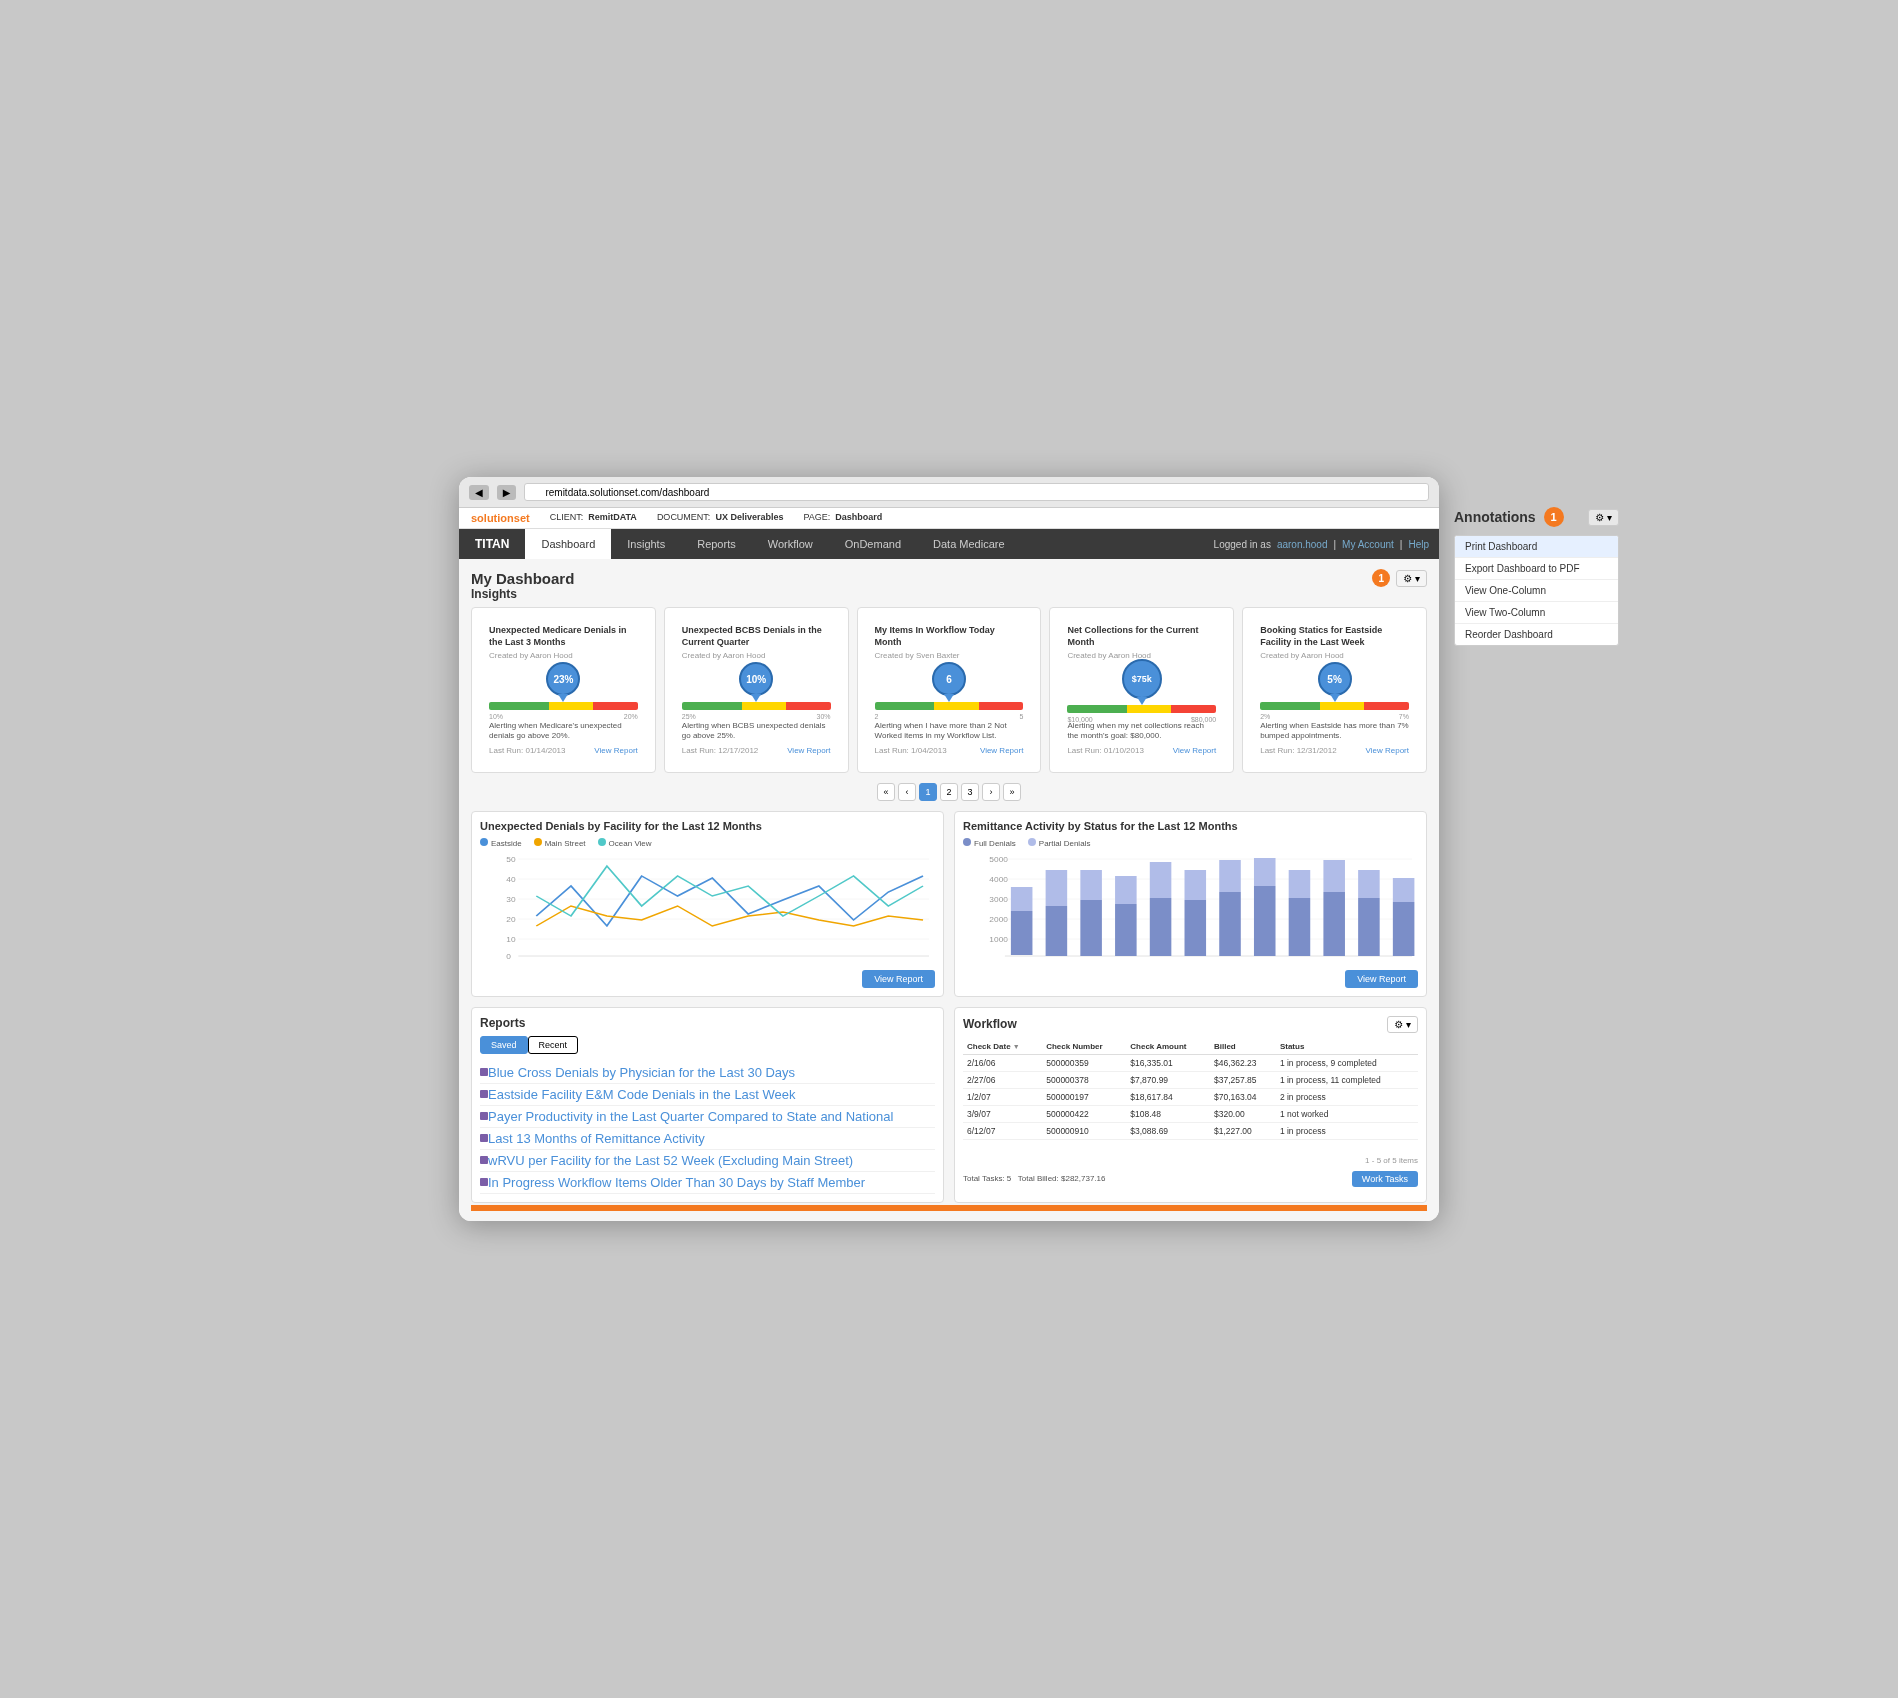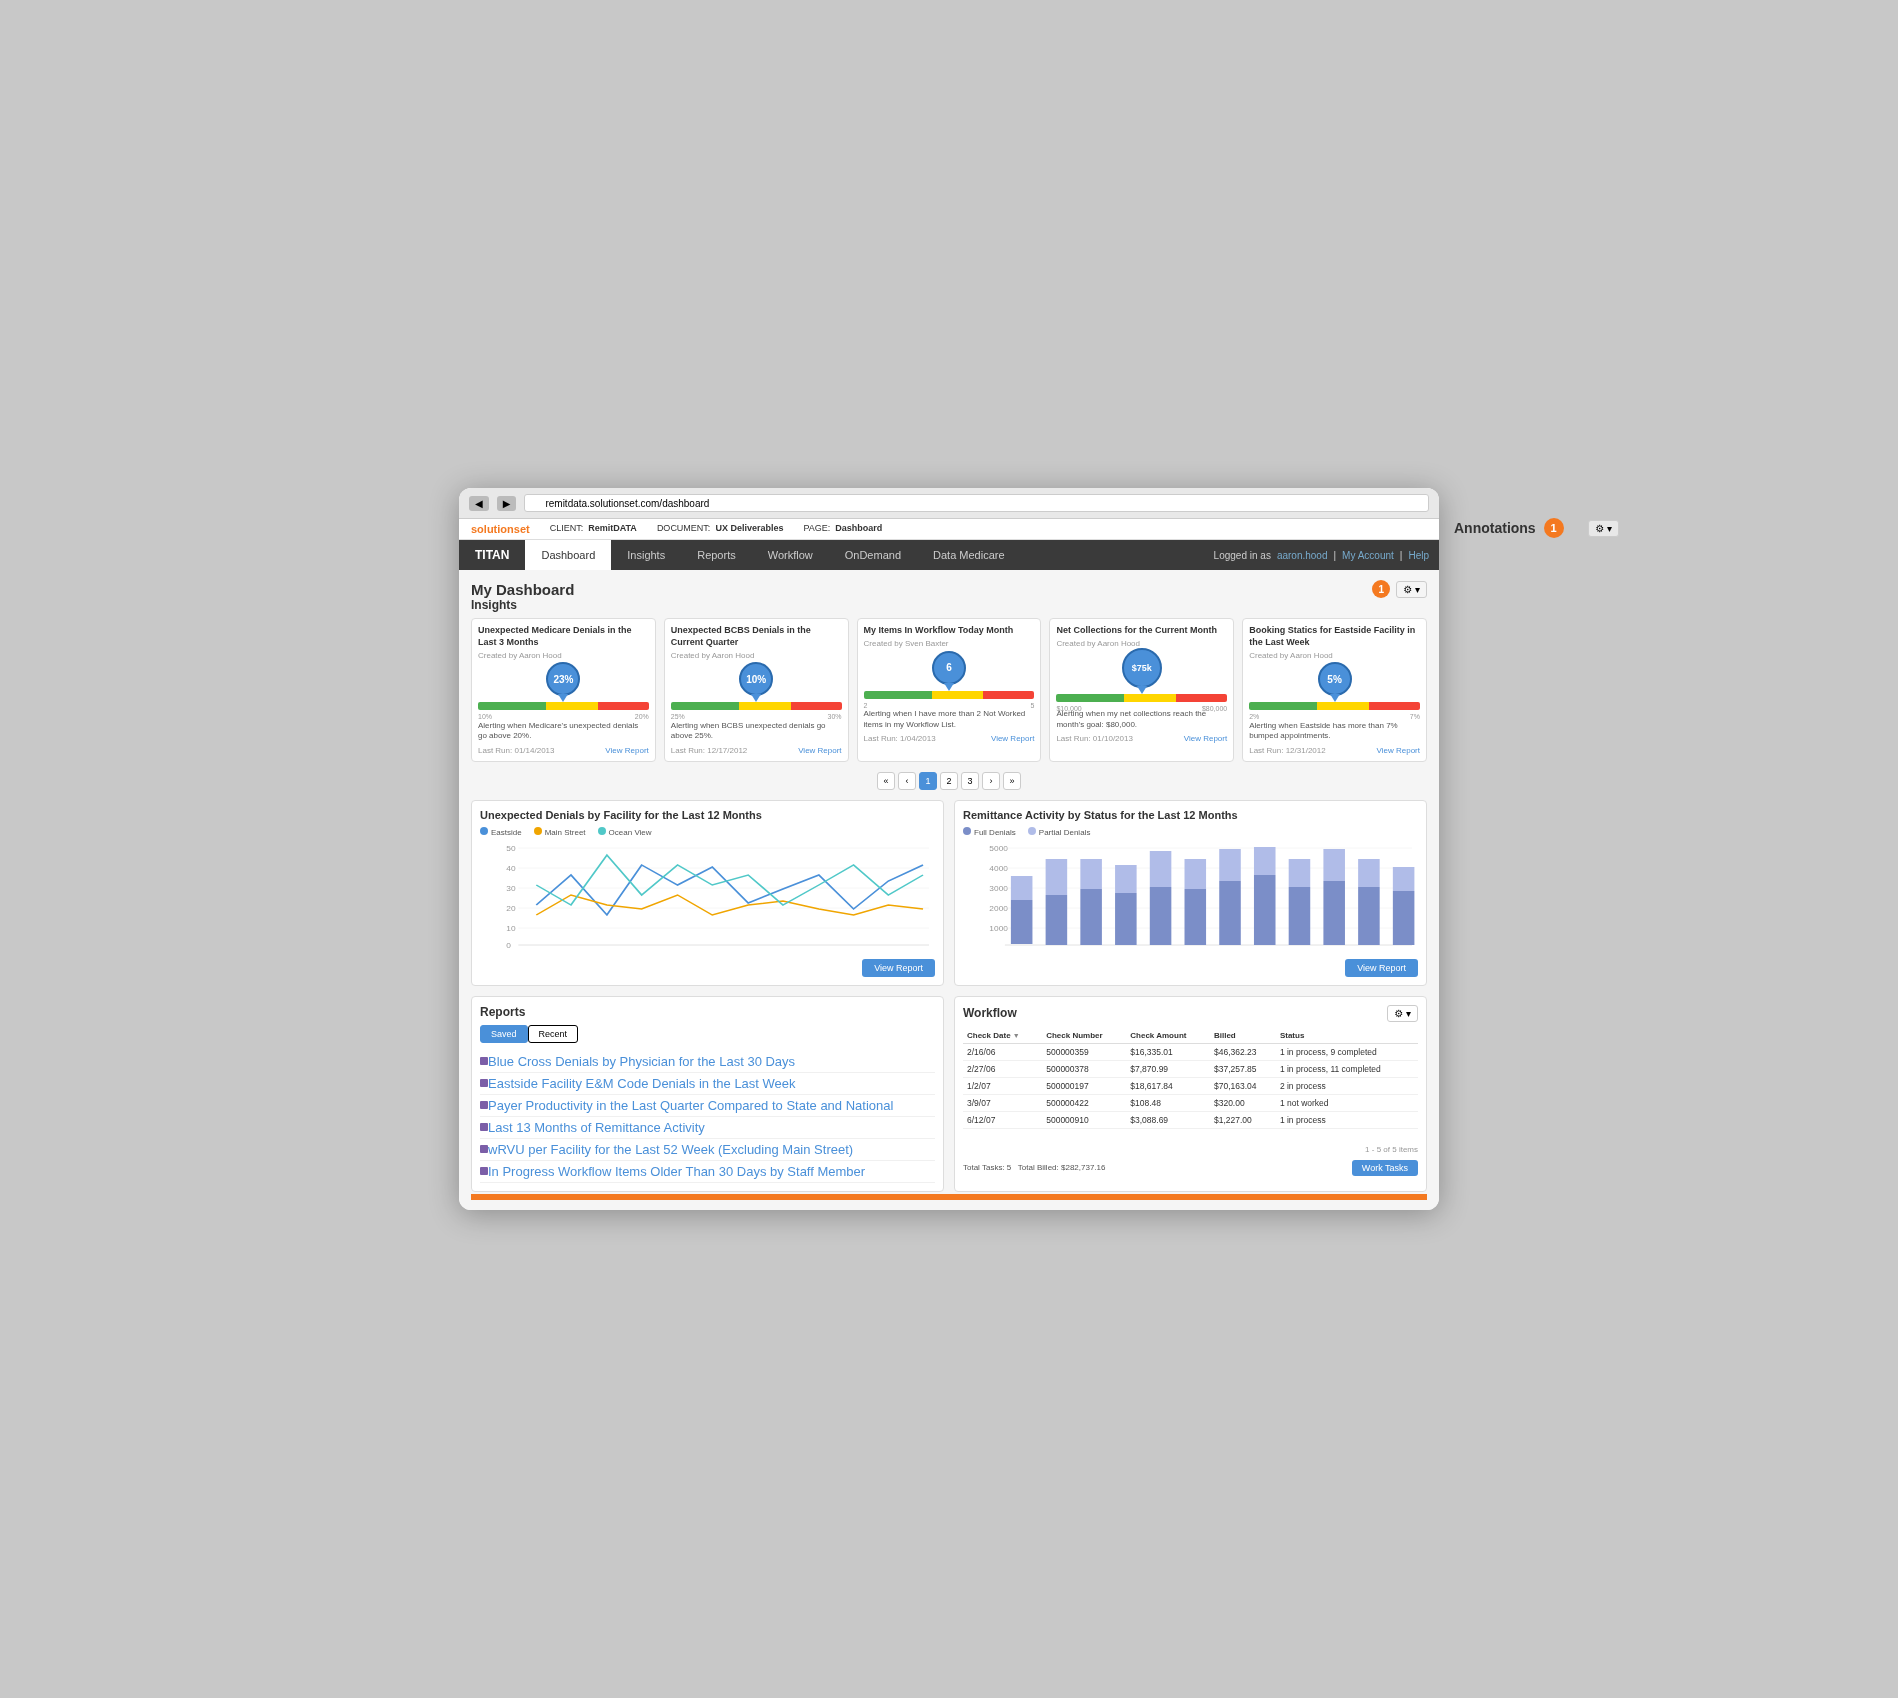--- a/index.html
+++ b/index.html
@@ -143,21 +143,21 @@
     .insights-row {
       display: flex;
       gap: 8px;
       margin-bottom: 10px;
     }
     .insight-card {
       background: #fff;
       border: 1px solid #ddd;
       border-radius: 4px;
       flex: 1;
-      padding: 6px;
+      padding: 17px;
       font-size: 9px;
       position: relative;
     }
     .insight-card-title {
       font-weight: bold;
       font-size: 9px;
       color: #333;
       margin-bottom: 2px;
       line-height: 1.3;
     }
@@ -894,16 +894,23 @@
 
       </div>
     </div>
 
     <div class="annotations-panel" style="position:absolute; right:-180px; top:30px;">
       <div class="annotations-title">
         <span>Annotations</span>
         <div class="anno-badge">1</div>
         <button class="anno-gear-btn">⚙ ▾</button>
       </div>
+      <div class="anno-dropdown">
+        <div class="anno-item active">Print Dashboard</div>
+        <div class="anno-item">Export Dashboard to PDF</div>
+        <div class="anno-item">View One-Column</div>
+        <div class="anno-item">View Two-Column</div>
+        <div class="anno-item">Reorder Dashboard</div>
+      </div>
     </div>
 
   </div>
 </div>
 
 </body></html>

